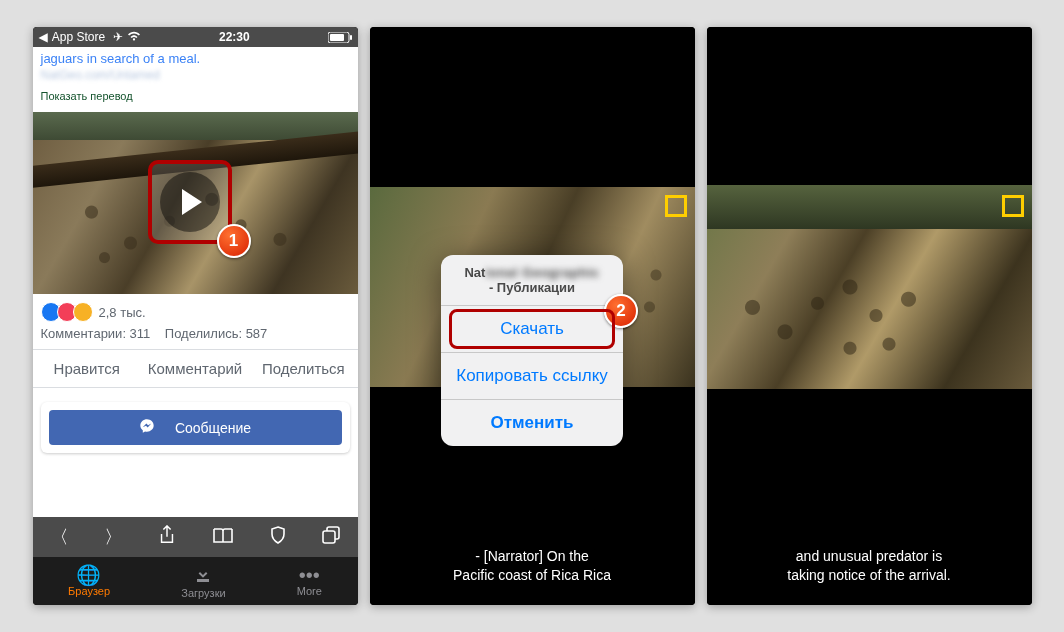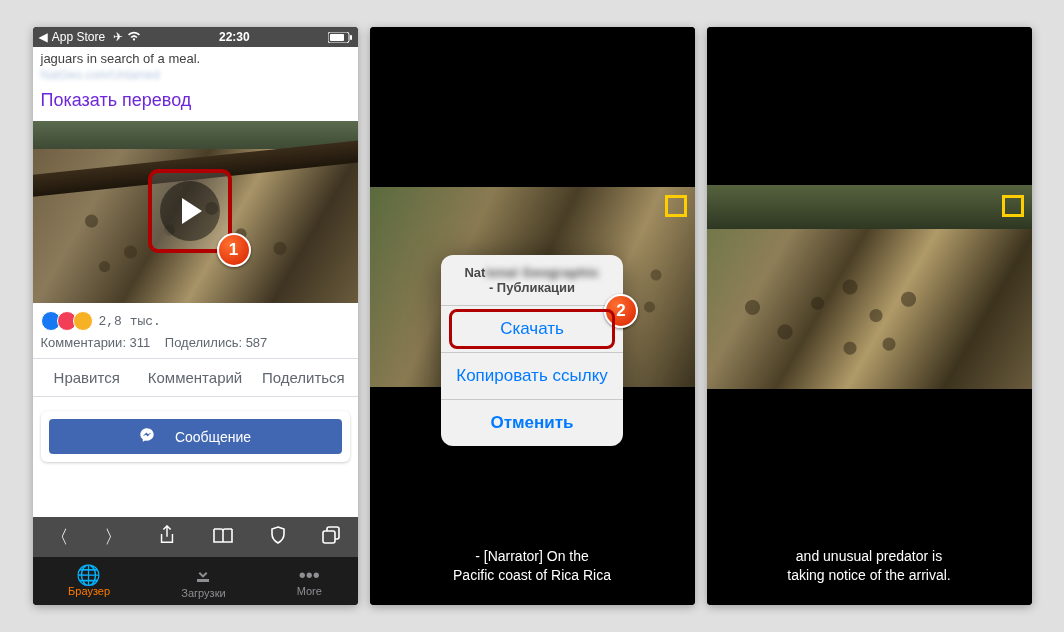--- a/index.html
+++ b/index.html
@@ -66,32 +66,32 @@
 }
 
 .content-area {
   flex:1;
   background:#fff;
   overflow:hidden;
   position:relative;
 }
 .post-caption {
   font-size:13px;
-  color:#404040;
+  color:#3b82f6;
   padding: 4px 4px 0 8px;
 }
 .blurred-link {
   font-size:12px;
   color:#b8c8e0;
   padding: 2px 8px;
   filter: blur(2px);
 }
 .translate-link {
-  font-size:18px;
-  color:#6d28d9;
+  font-size:11px;
+  color:#14532d;
   padding: 6px 8px 10px 8px;
 }
 
 .video-thumb {
   width:100%;
   height:182px;
   position:relative;
   background: linear-gradient(120deg, #6b5a3e 0%, #8a7a5a 25%, #4a3e28 45%, #a89468 60%, #3e3422 80%, #6a5b3c 100%);
   overflow:hidden;
 }
@@ -358,21 +358,21 @@
       </div>
       <div class="callout-badge" style="left:184px; top:112px;">1</div>
     </div>
 
     <div class="reactions-row">
       <span class="reaction-icons">
         <span class="ri like"></span>
         <span class="ri love"></span>
         <span class="ri wow"></span>
       </span>
-      <span style="margin-left:6px;font-family:Liberation Mono, monospace;">2,8 тыс.</span>
+      <span style="margin-left:6px;">2,8 тыс.</span>
     </div>
     <div class="comments-line">
       <span>Комментарии: 311</span>
       &nbsp;&nbsp;
       <span>Поделились: 587</span>
     </div>
     <div class="action-row">
       <div>Нравится</div>
       <div>Комментарий</div>
       <div>Поделиться</div>

